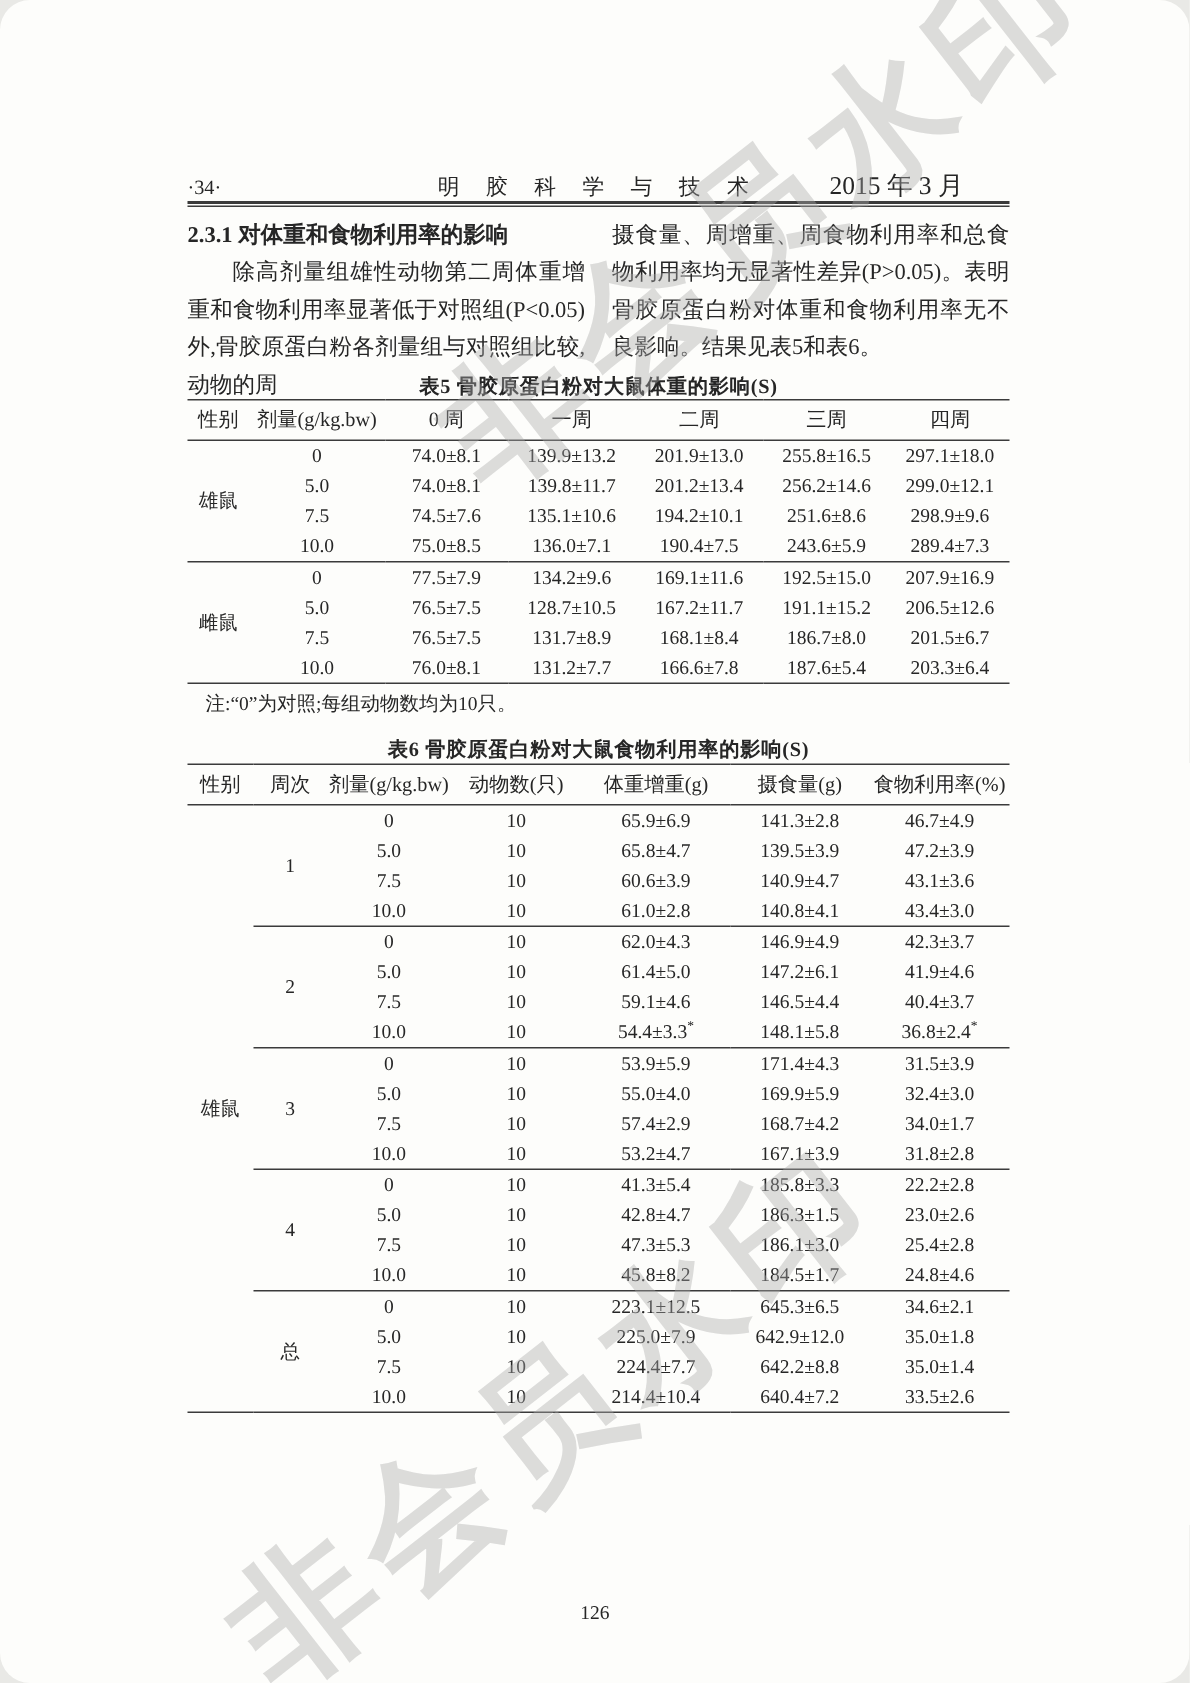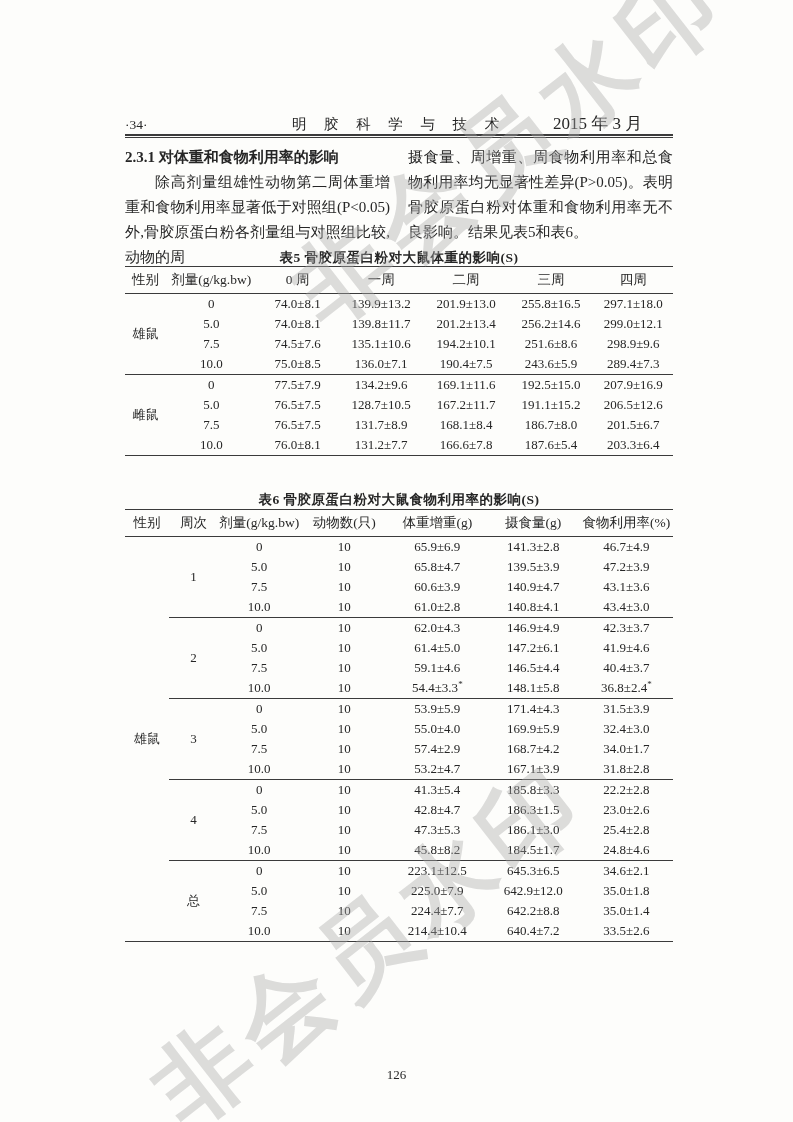--- a/index.html
+++ b/index.html
@@ -1,20 +1,21 @@
 <!DOCTYPE html>
 <html><head>
 <meta charset="utf-8">
 <style>
   * { margin:0; padding:0; box-sizing:border-box; }
   html,body { background:#e9e9e6; }
   .page {
     position:relative; width:793px; height:1122px; margin:0 auto;
     background:#fdfdfb; overflow:hidden; color:#262626;
     font-family:"Liberation Serif","DejaVu Serif",serif;
+    border-radius:20px;
   }
   .wm {
     position:absolute; font-size:95px; font-weight:bold; letter-spacing:8px;
     color:rgba(170,170,170,0.40); white-space:nowrap; transform:rotate(-38deg);
     pointer-events:none; z-index:3; font-family:"Liberation Sans","DejaVu Sans",sans-serif;
   }
   .wm1 { left:252px; top:82px; }
   .wm2 { left:112px; top:882px; }
   .content { position:absolute; left:0; top:0; width:100%; height:100%; z-index:2; }
 
@@ -163,20 +164,21 @@
           <tr>
             <td>10.0</td>
             <td>76.0±8.1</td>
             <td>131.2±7.7</td>
             <td>166.6±7.8</td>
             <td>187.6±5.4</td>
             <td>203.3±6.4</td>
           </tr>
         </tbody>
       </table>
+    <div class="note">注:“0”为对照;每组动物数均为10只。</div>
 
     <div class="tbl-title t6t">表6  骨胶原蛋白粉对大鼠食物利用率的影响(S)</div>
     <table id="table6">
       <colgroup>
         <col style="width:8%">
           <col style="width:9%">
           <col style="width:15%">
           <col style="width:16%">
         <col style="width:18%">
           <col style="width:17%">

